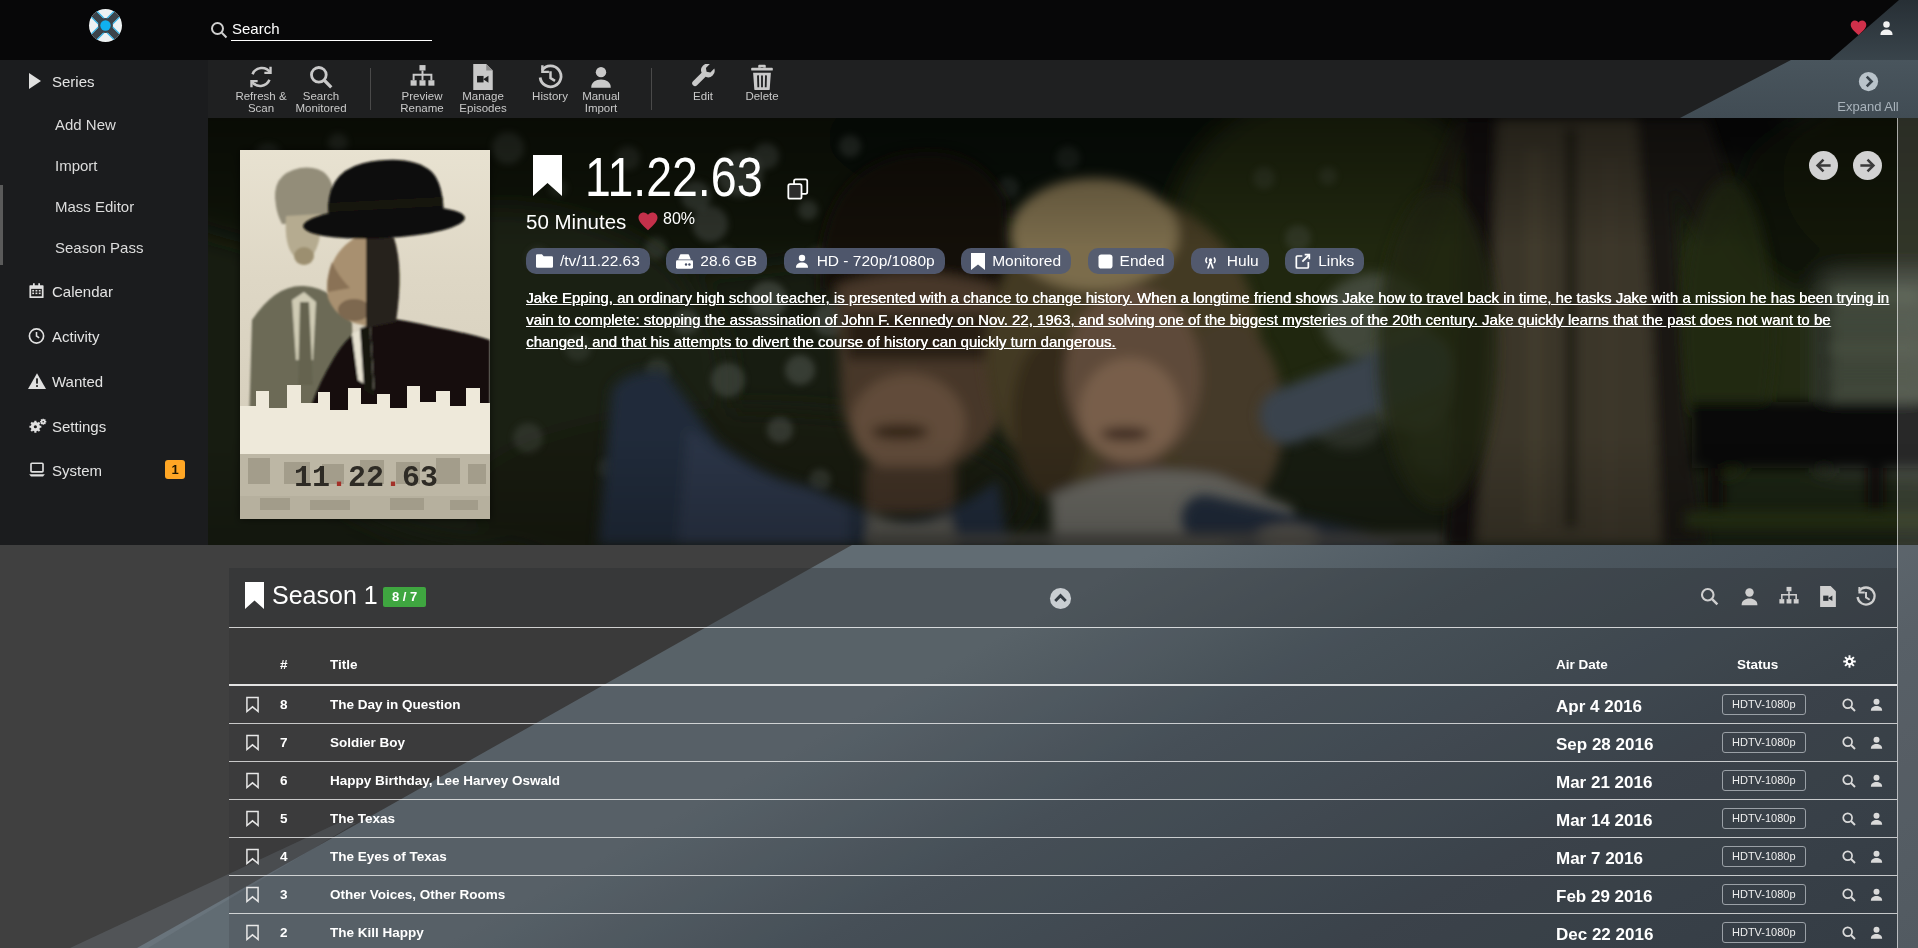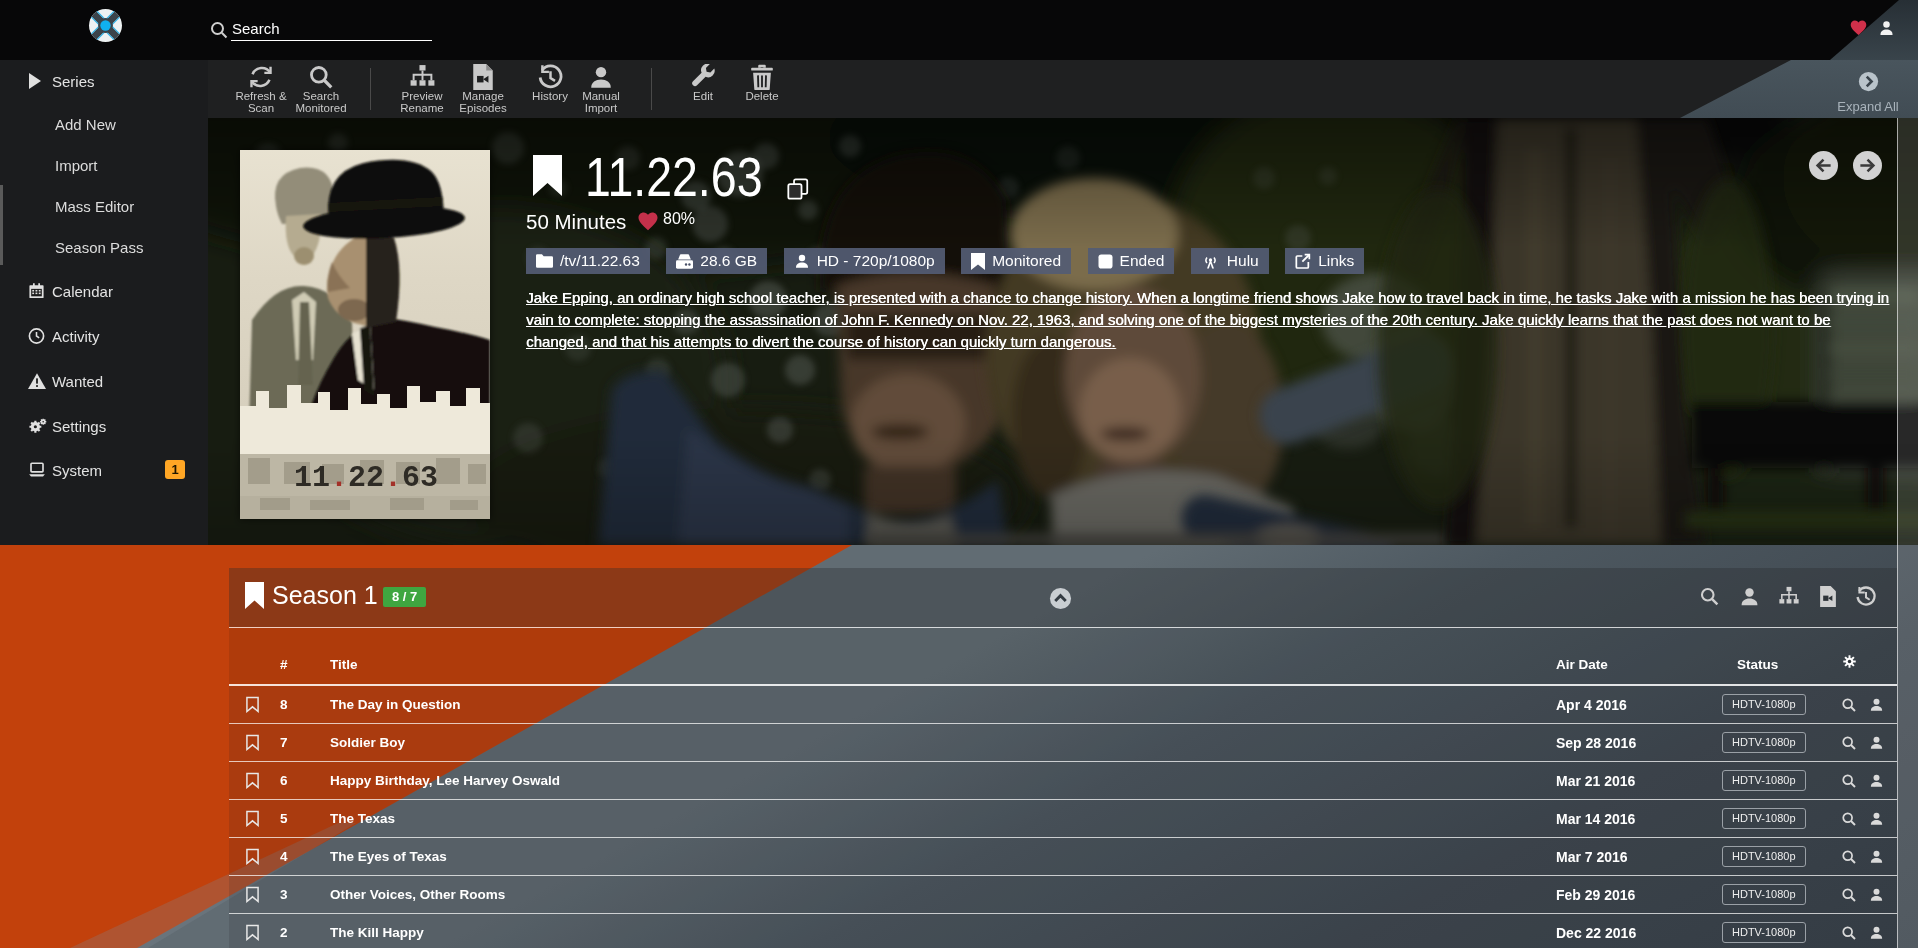--- a/index.html
+++ b/index.html
@@ -49,30 +49,30 @@
 .btext { position:absolute; left:318px; top:28px; width:1372px; color:#fff; }
 .trow { position:absolute; left:0; top:0; width:1372px; height:64px; }
 .t-book { position:absolute; left:7px; top:9px; }
 .t-title { position:absolute; left:59px; top:-1px; font-size:56px; font-weight:400; line-height:64px; transform:scaleX(0.83); transform-origin:0 0; }
 .t-copy { position:absolute; left:261px; top:32px; }
 .m-time { position:absolute; left:0; top:64px; font-size:20.5px; }
 .m-heart { position:absolute; left:111px; top:66px; }
 .m-pct { position:absolute; left:137px; top:64px;text-align:right; }
 .lrow { position:absolute; left:0; top:102px; white-space:nowrap; }
 .lab { display:inline-flex; align-items:center; height:26px; padding:0 10px; margin-right:12px;
-  background:rgba(83,91,115,0.93); border-radius:0; font-size:15.5px; color:#fff; vertical-align:top; }
+  background:rgba(83,91,115,0.93); border-radius:10px; font-size:15.5px; color:#fff; vertical-align:top; }
 .lab svg { margin-right:7px; }
 .desc { position:absolute; left:0; top:141px; width:1372px; font-size:15px; line-height:22px; text-shadow:0.4px 0 0 #fff; color:#fff; font-weight:400;text-decoration:underline; }
 .navbtns { position:absolute; left:1590px; top:33px; }
 .navbtns .cir { display:inline-block; width:29px; height:29px; border-radius:50%; background:#d2d2d2;
   margin-left:11px; position:relative; }
 .navbtns svg { position:absolute; left:5px; top:5px; }
 
 
-.lower { position:absolute; left:0; top:545px; width:1918px; height:403px; background:#c2410c; }
+.lower { position:absolute; left:0; top:545px; width:1918px; height:403px; background:#404040; }
 .lower .diag { position:absolute; left:0; top:0; width:1918px; height:403px;
   clip-path:polygon(852px 0, 1918px 0, 1918px 403px, 137px 403px);
   background:linear-gradient(151deg, #616c73 44%, #4d5860 58%, #404951 78%, #39424a 100%); }
 .lower .diag2 { position:absolute; left:0; top:0; width:1918px; height:403px;
   clip-path:polygon(338px 278px, 356px 278px, 148px 403px, 70px 403px);
   background:rgba(125,137,147,0.28); }
 .season { position:absolute; left:229px; top:23px; width:1668px; height:380px; }
 .s-head { position:absolute; left:0; top:0; width:1668px; height:59px; background:rgba(40,42,46,0.35); }
 .s-book { position:absolute; left:16px; top:14px; }
 .s-title { position:absolute; left:43px; top:13px; font-size:25px; color:#fff; }
@@ -88,21 +88,21 @@
 .thead .c-date { position:absolute; left:1327px; top:29px; }
 .thead .c-status { position:absolute; left:1508px; top:29px; }
 .thead .c-gear { position:absolute; left:1614px; top:27px; }
 .thead-line { position:absolute; left:0; top:116px; width:1668px; height:2px; background:rgba(255,255,255,0.85); }
 .rows { position:absolute; left:0; top:118px; width:1668px; }
 .erow { position:relative; width:1668px; height:38px; border-bottom:1px solid rgba(255,255,255,0.72);
   background:rgba(28,30,34,0.14); color:#fff; }
 .e-book { position:absolute; left:17px; top:10px; }
 .e-num { position:absolute; left:51px; top:11px; font-size:13.5px; font-weight:bold; }
 .e-title { position:absolute; left:101px; top:11px; font-size:13.5px; font-weight:bold; }
-.e-date { position:absolute; left:1327px; top:11px; font-size:14px; font-weight:bold; }
+.e-date { position:absolute; left:1327px; top:11px; font-size:17px; font-weight:bold; }
 .e-status { position:absolute; left:1493px; top:8px; height:21px; padding:0 9px; border:1px solid #9aa0a6;
   border-radius:3px; font-size:11px; color:#eee; line-height:19px; }
 .e-search { position:absolute; left:1612px; top:11px; }
 .e-user { position:absolute; left:1640px; top:11px; }
 
 
 .scrollbar { position:absolute; left:1897px; top:118px; width:21px; height:830px;
   background:rgba(255,255,255,0.13); border-left:1px solid rgba(255,255,255,0.6); }
 </style>
 </head>

